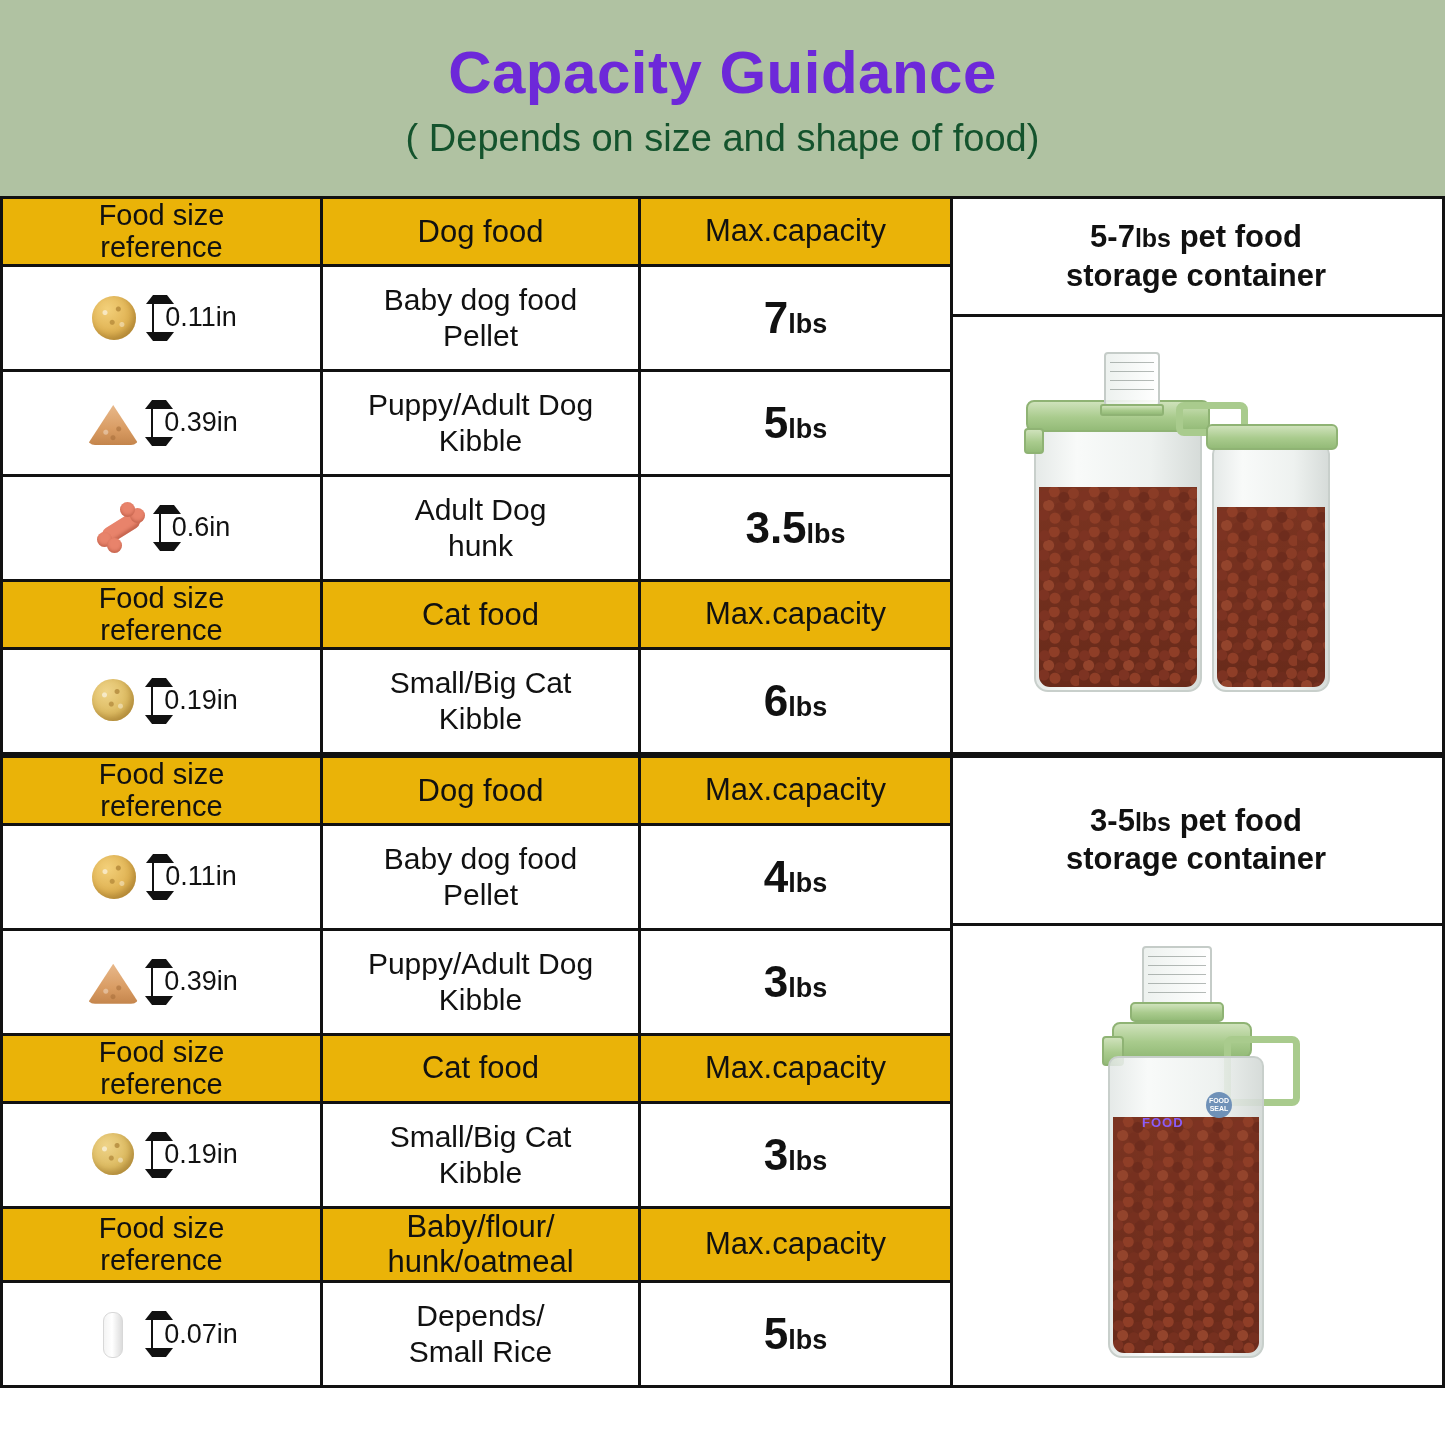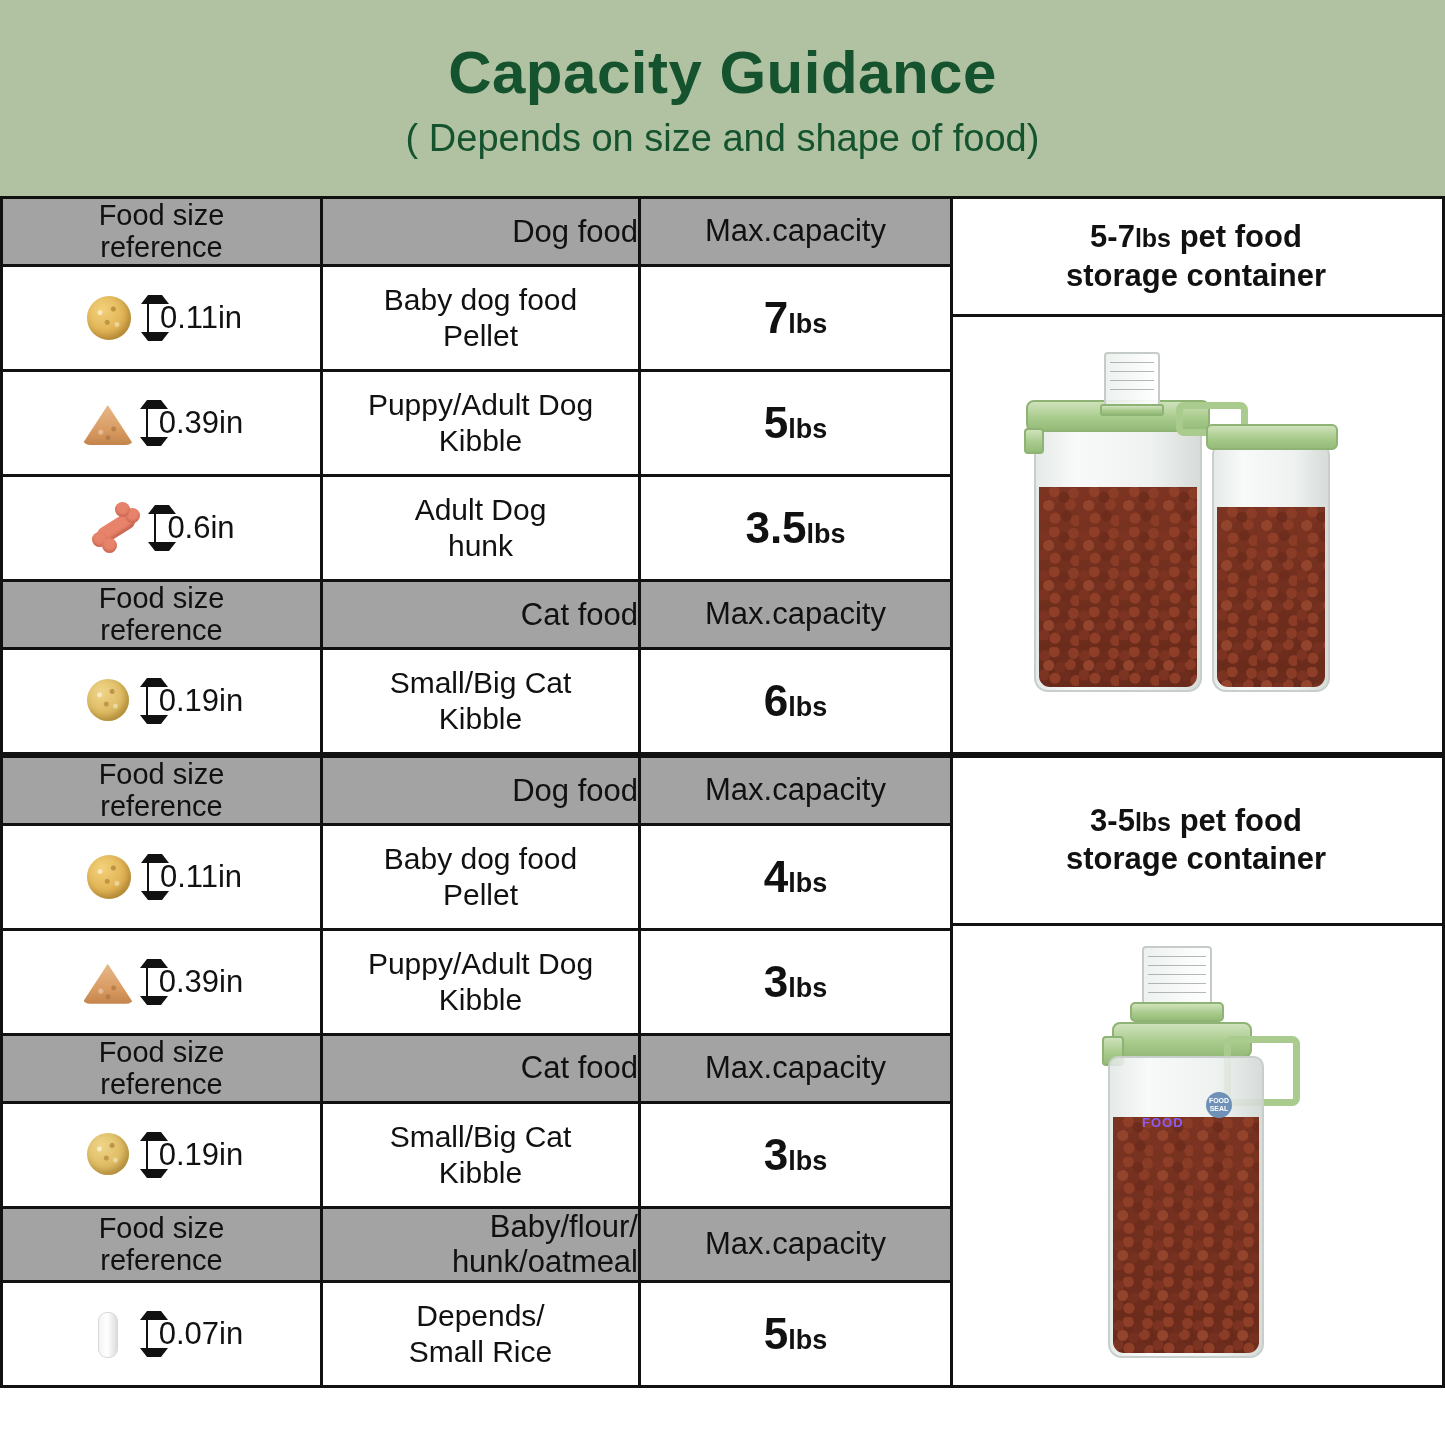--- a/index.html
+++ b/index.html
@@ -26,21 +26,21 @@
     background: #b0c2a2;
     height: 196px;
     box-sizing: border-box;
     display: flex;
     flex-direction: column;
     align-items: center;
     justify-content: center;
     padding-top: 6px;
   }
   .header-title {
-    color: #14532d;
+    color: #6d28d9;
     font-size: 60px;
     font-weight: bold;
     letter-spacing: 0.5px;
     line-height: 1.05;
     margin: 0;
   }
   .header-sub {
     color: #14532d;
     font-size: 38px;
     font-weight: normal;
@@ -105,31 +105,31 @@
     border: 3px solid #111;
     box-sizing: border-box;
     padding: 0;
     vertical-align: middle;
   }
   .col-ref { width: 320px; }
   .col-food { width: 318px; }
   .col-cap  { width: 312px; }
 
   .hdr td {
-    background: #a3a3a3;
+    background: #eab308;
   }
   .hdr-ref {
     font-size: 29px;
     line-height: 1.12;
     text-align: center;
     padding: 8px 4px;
   }
   .hdr-mid {
     font-size: 31px;
-    text-align: right;
+    text-align: center;
     line-height: 1.15;
     padding: 8px 4px;
   }
   .hdr-cap {
     font-size: 31px;
     text-align: center;
     padding: 8px 4px;
   }
 
   .cell-food {
@@ -196,21 +196,21 @@
   }
   .bar .stem {
     position: absolute;
     left: 6px;
     top: 6px;
     bottom: 6px;
     width: 2px;
     background: #111;
   }
   .dim-label {
-    font-size: 31px;
+    font-size: 27px;
   }
 
   
   .s-pellet {
     width: 44px; height: 44px;
     margin: 6px auto;
     border-radius: 50%;
     background: radial-gradient(circle at 35% 30%, #f3d07a 0%, #e0b354 55%, #c79a3f 100%);
     box-shadow: inset -3px -4px 6px rgba(140,100,30,.45);
     position: relative;

